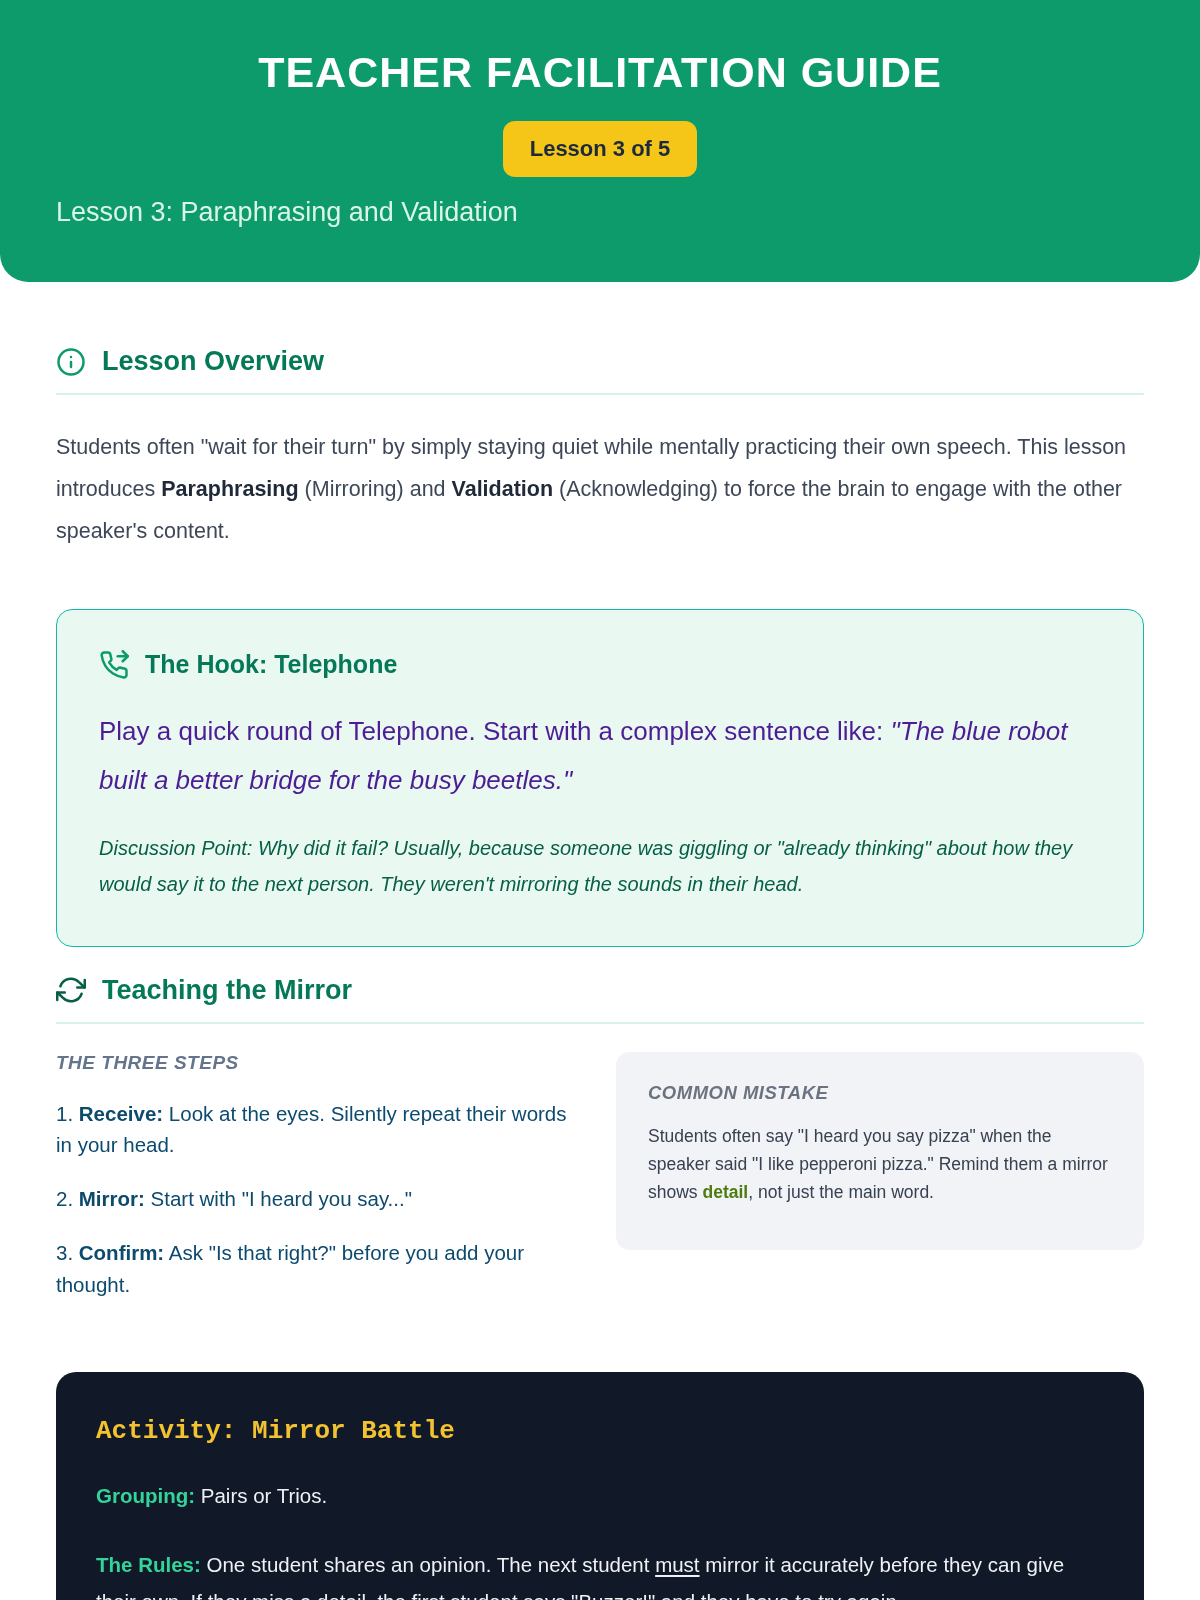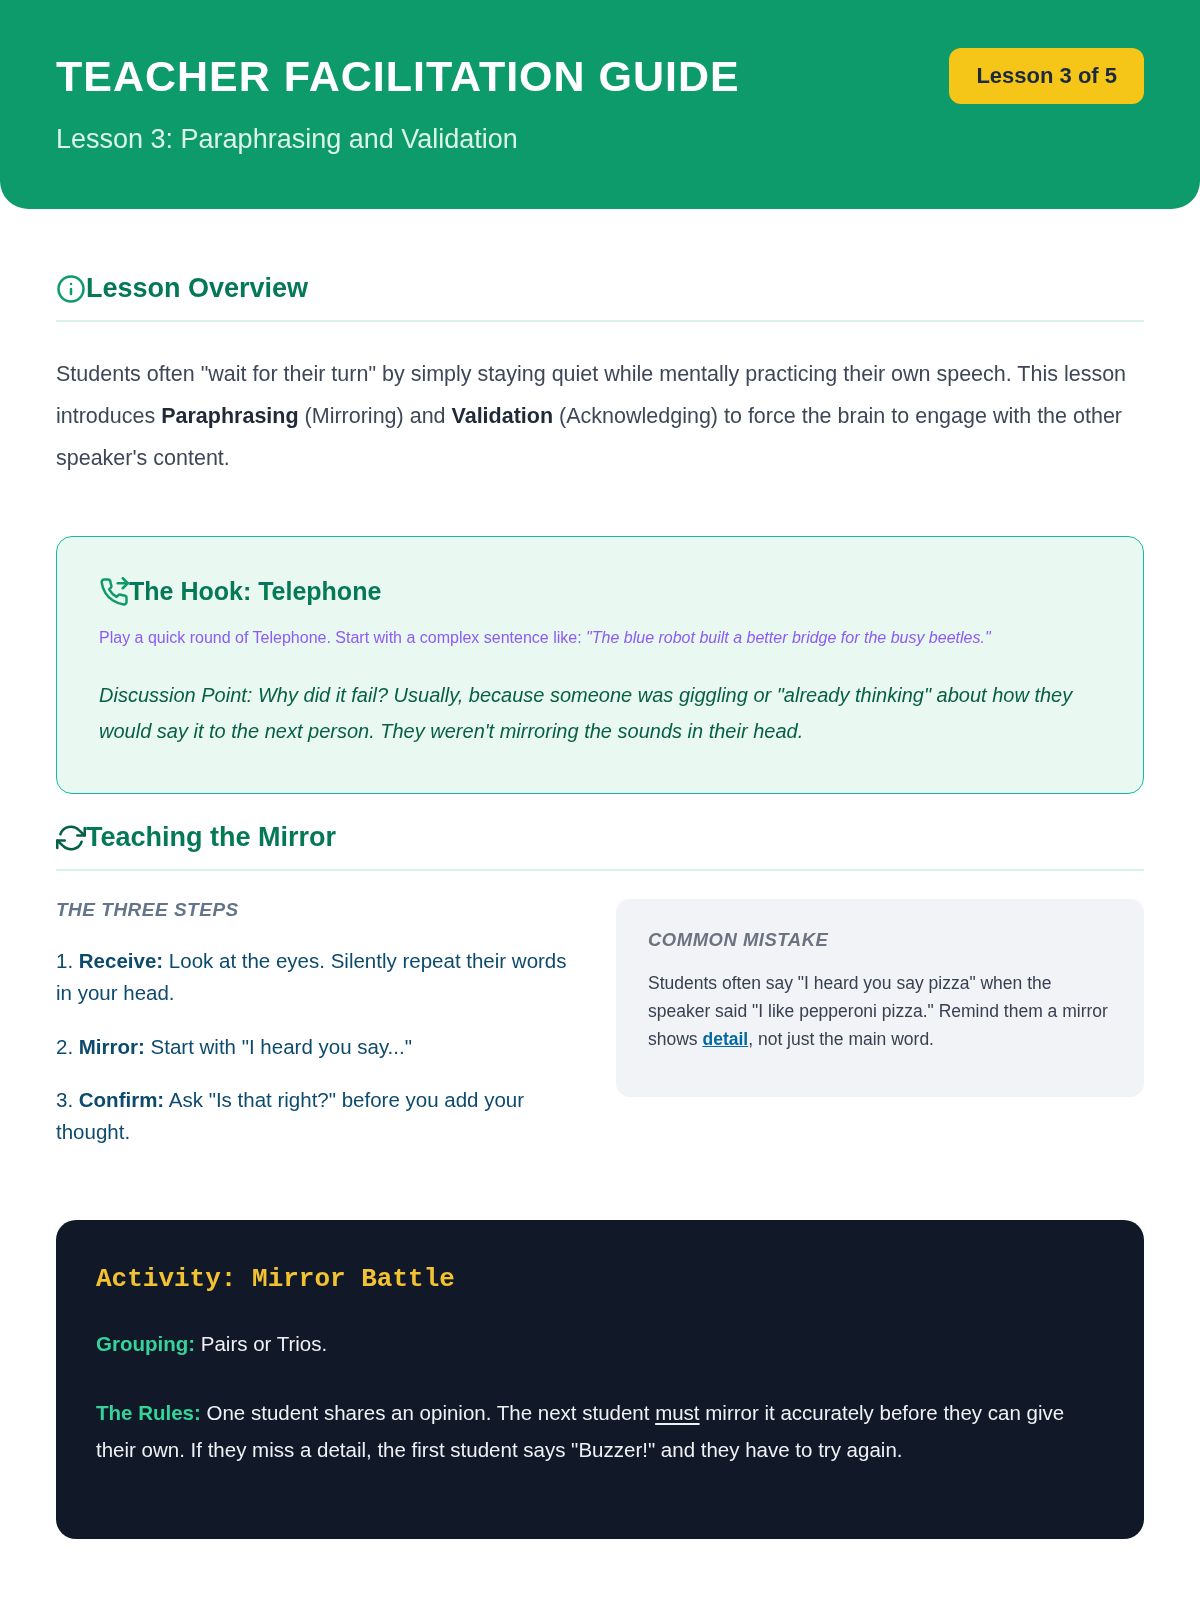--- a/index.html
+++ b/index.html
@@ -15,20 +15,21 @@
   .hero {
     background: #0d9b6c;
     border-radius: 0 0 28px 28px;
     padding: 48px 56px 54px 56px;
   }
   .hero-top {
     display: flex;
     justify-content: space-between;
     align-items: center;
     gap: 24px;
+    flex-direction: column;
   }
   .hero-title {
     color: #ffffff;
     font-size: 43px;
     font-weight: 700;
     letter-spacing: 1px;
     text-transform: uppercase;
   }
   .hero-badge {
     background: #f5c518;
@@ -46,20 +47,21 @@
     font-size: 27px;
     font-weight: 400;
   }
 
   
   .content { padding: 0 56px 80px 56px; }
 
   .sec-head {
     display: flex;
     align-items: center;
+    gap: 16px;
   }
   .sec-head h2, .sec-head h3 {
     font-size: 27px;
     font-weight: 700;
     color: #047857;
   }
   .icon { display: inline-flex; flex: 0 0 auto; }
   .icon svg { display: block; }
 
   .sec-divider {
@@ -80,24 +82,24 @@
   
   .hook-card {
     margin-top: 56px;
     background: #e9f8f0;
     border: 1px solid #14b8a6;
     border-radius: 16px;
     padding: 40px 42px 44px 42px;
   }
   .hook-card .sec-head h3 { font-size: 25px; }
   .hook-p1 {
-    margin-top: 16px;
-    font-size: 16px;
+    margin-top: 27px;
+    font-size: 26px;
     line-height: 1.9;
-    color: #8b5cf6;
+    color: #4c1d95;
   }
   .hook-p1 em { font-style: italic; }
   .hook-p2 {
     margin-top: 24px;
     font-size: 20px;
     line-height: 1.8;
     color: #065f46;
     font-style: italic;
   }
 
@@ -131,21 +133,21 @@
     border-radius: 14px;
     padding: 30px 32px 44px 32px;
   }
   .mistake-card .kicker { color: #6b7280; font-size: 18.5px; }
   .mistake-text {
     margin-top: 18px;
     font-size: 17.5px;
     line-height: 1.6;
     color: #374151;
   }
-  .mistake-text strong { color: #0369a1; text-decoration: underline; }
+  .mistake-text strong { color: #4d7c0f; }
 
   
   .activity-card {
     margin-top: 50px;
     background: #111827;
     border-radius: 20px;
     padding: 44px 40px 70px 40px;
   }
   .activity-title {
     color: #f2c230;

